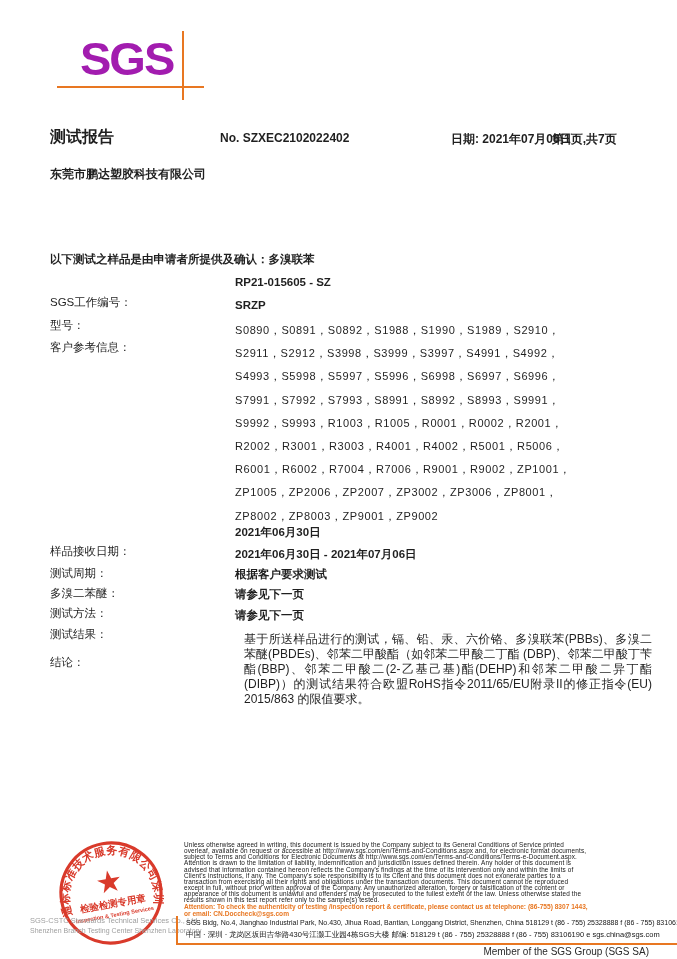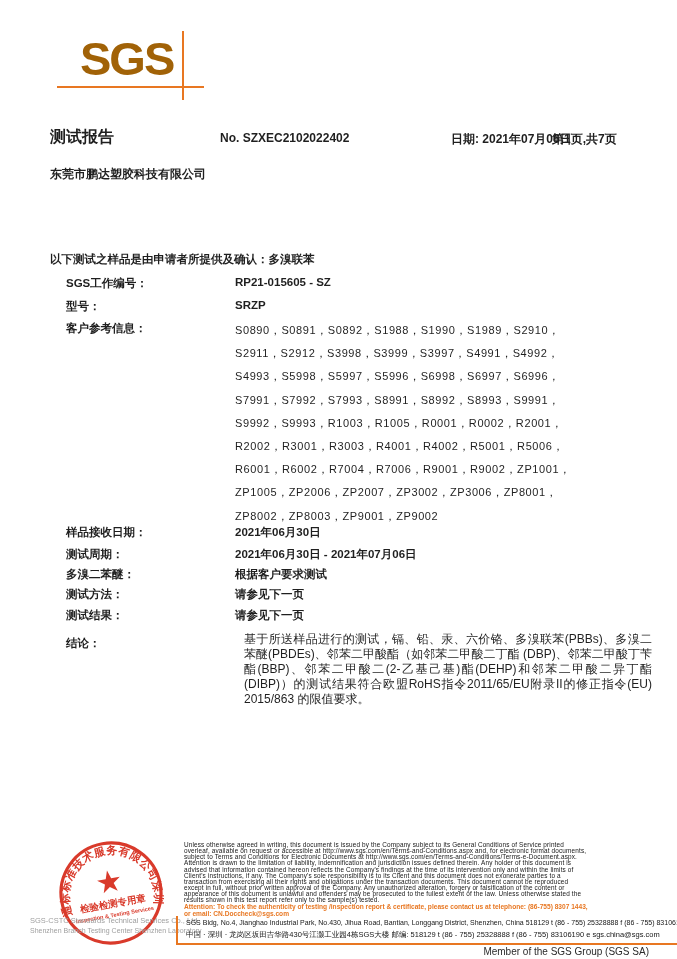--- a/index.html
+++ b/index.html
@@ -3,36 +3,36 @@
 <meta charset="utf-8">
 <style>
   html,body { margin:0; padding:0; background:#ffffff; }
   .page {
     position:relative; width:677px; height:959px; background:#ffffff;
     font-family:"Liberation Sans","DejaVu Sans",sans-serif; color:#1f1f1f;
     overflow:hidden;
   }
   
   .logo-text { position:absolute; left:80px; top:35px; font-size:47px; font-weight:bold;
-               color:#a16207; letter-spacing:-2px; line-height:1; }
+               color:#a21caf; letter-spacing:-2px; line-height:1; }
   .logo-hline { position:absolute; left:57px; top:86px; width:147px; height:2px; background:#e87722; }
   .logo-vline { position:absolute; left:182px; top:31px; width:2px; height:69px; background:#e87722; }
 
   .doc-title  { position:absolute; left:50px;  top:127px; font-size:16px; font-weight:bold; }
   .report-no  { position:absolute; left:220px; top:131px; font-size:12px; font-weight:bold; }
   .report-date{ position:absolute; left:415px; top:131px; font-size:12px; font-weight:bold;margin-left:36px; }
   .page-info  { position:absolute; left:552px; top:131px; font-size:12px; font-weight:bold; }
 
   .company { position:absolute; left:50px; top:166px; font-size:12px; font-weight:bold; }
   .addr    { position:absolute; left:50px; top:193px; font-size:12px; font-weight:bold; }
 
   .sample-statement { position:absolute; left:50px; top:252px; font-size:11.5px; font-weight:bold; }
 
   
-  .lbl { position:absolute; left:66px;  font-size:11.5px; font-weight:bold; }
+  .lbl { position:absolute; left:50px;  font-size:11.5px; font-weight:normal;margin-top:19px; }
   .val { position:absolute; left:235px; font-size:11.5px; font-weight:bold; }
   .ref-label { top:321px; }
   .ref-lines { position:absolute; left:235px; top:319px; font-size:11px; font-weight:normal;
                line-height:23.2px; letter-spacing:0.6px; }
   .conclusion-label { top:636px; }
   .conclusion-text  { position:absolute; left:244px; top:632px; width:408px; font-size:12px;
                       font-weight:normal; line-height:15px; text-align:justify; }
 
   
   .seal { position:absolute; left:56px; top:838px; width:110px; height:110px;

